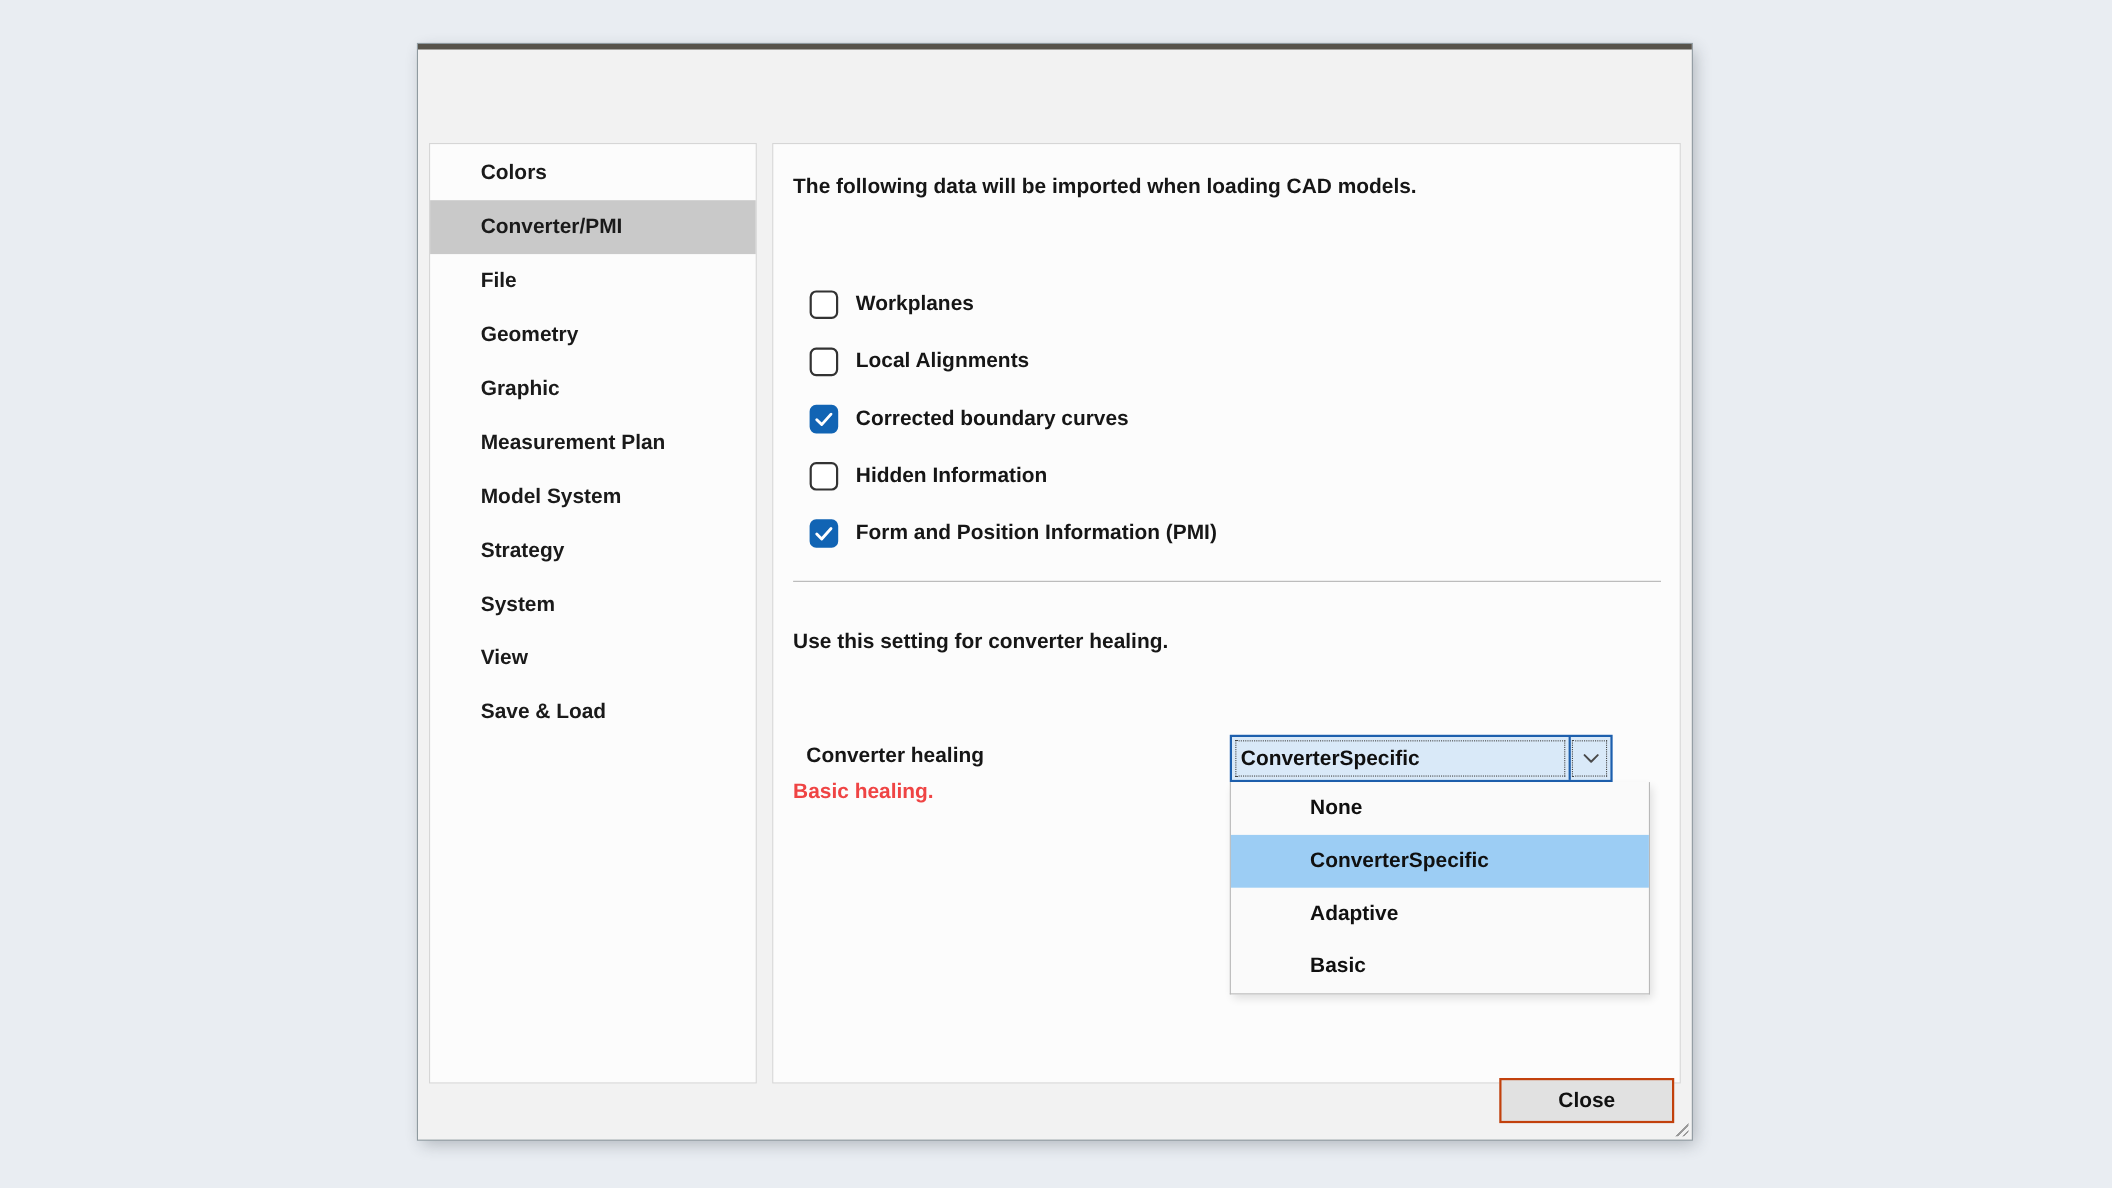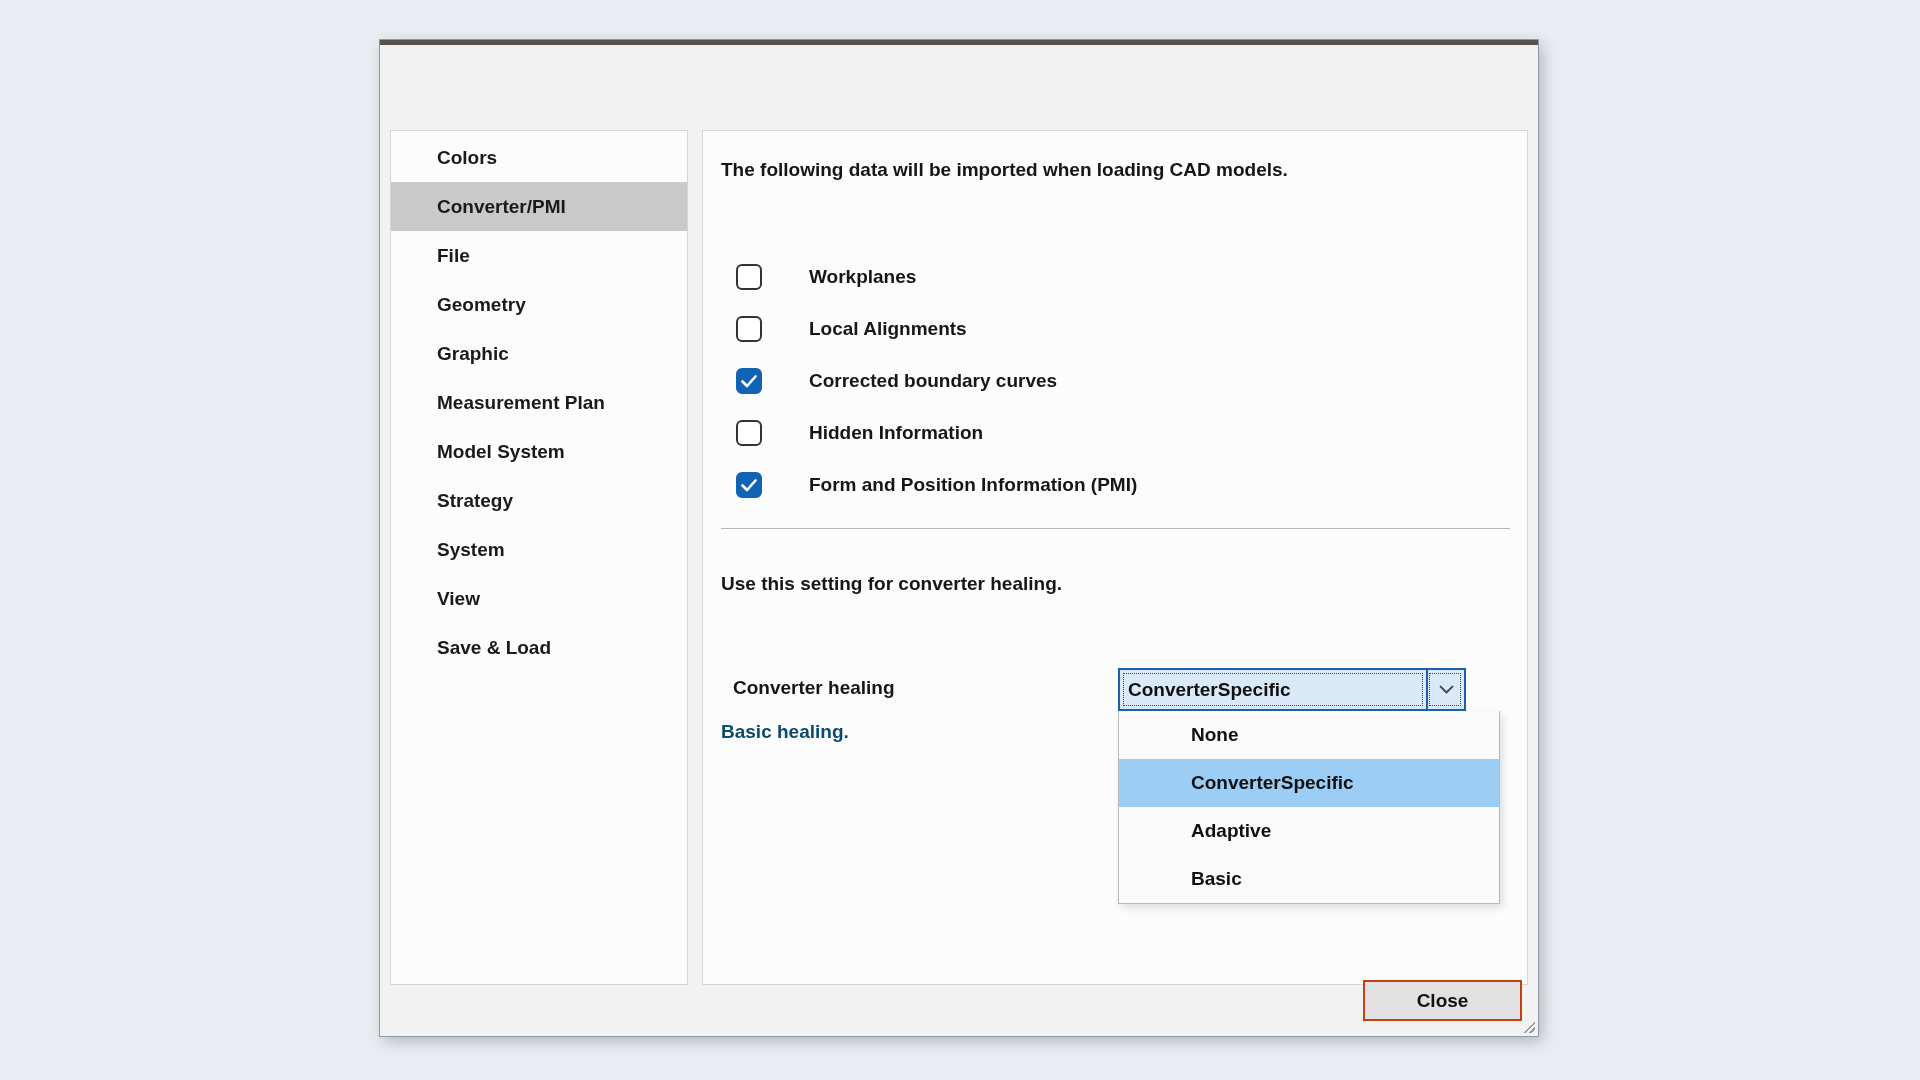--- a/index.html
+++ b/index.html
@@ -37,32 +37,32 @@
   .side-item{
     height:49px;display:flex;align-items:center;padding-left:46px;
     font-size:19px;font-weight:700;color:#1a1a1a;white-space:nowrap;
   }
   .side-item.selected{background:#c9c9c9;}
   .mainpanel{left:322px;top:90px;width:826px;height:855px;}
   .import-heading{
     position:absolute;left:18px;top:28px;font-size:19px;font-weight:700;color:#161616;
   }
   .cb-group{position:absolute;left:33px;top:120px;}
-  .cbrow{height:52px;display:flex;align-items:center;gap:31px;}
+  .cbrow{height:52px;display:flex;align-items:center;}
   .cb{
     width:26px;height:26px;box-sizing:border-box;border:2px solid #333;border-radius:6px;
     background:#fff;flex:0 0 auto;display:flex;align-items:center;justify-content:center;
   }
   .cb.checked{background:#1164b4;border-color:#1164b4;}
   .cb svg{display:block;}
   .cblabel{margin-left:16px;font-size:19px;font-weight:700;color:#161616;white-space:nowrap;}
   .divider{position:absolute;left:18px;right:17px;top:397px;height:0;border-top:1px solid #b5b5b5;}
   .healing-heading{position:absolute;left:18px;top:442px;font-size:19px;font-weight:700;color:#161616;}
   .healing-label{position:absolute;left:30px;top:546px;font-size:19px;font-weight:700;color:#161616;}
-  .basic-text{position:absolute;left:18px;top:590px;font-size:19px;font-weight:700;color:#0c4a6e;}
+  .basic-text{position:absolute;left:18px;top:578px;font-size:19px;font-weight:700;color:#ef4444;}
   .combo{
     position:absolute;left:415px;top:537px;width:348px;height:43px;box-sizing:border-box;
     border:2px solid #1d5fad;background:#d9e9f8;display:flex;cursor:default;
   }
   .combo-text{
     flex:1 1 auto;display:flex;align-items:center;padding-left:8px;
     font-size:19px;font-weight:700;color:#101010;outline:1px dotted #444;outline-offset:-4px;
     white-space:nowrap;overflow:hidden;
   }
   .combo-arrow{

